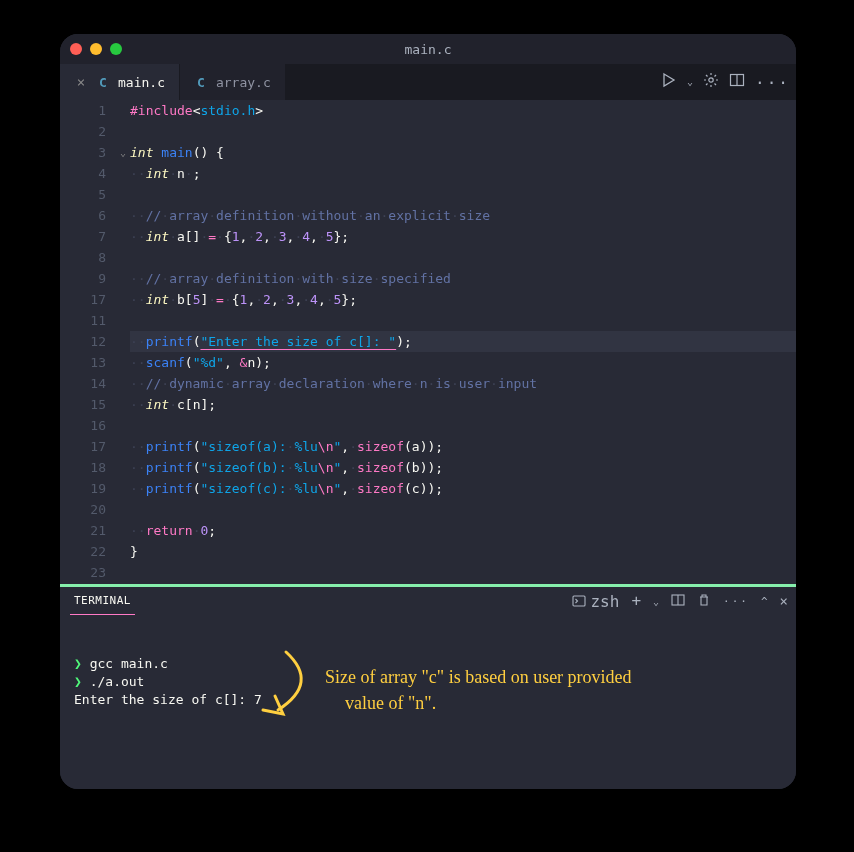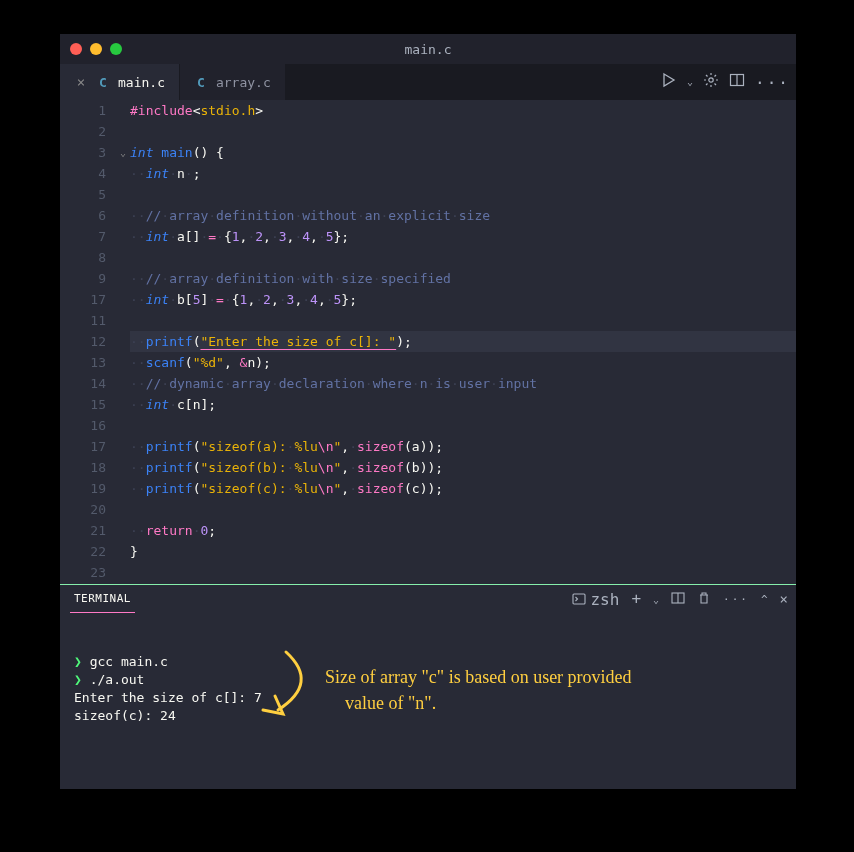--- a/index.html
+++ b/index.html
@@ -11,21 +11,21 @@
     overflow: hidden;
     position: relative;
   }
   .window {
     position: absolute;
     top: 34px;
     left: 60px;
     width: 736px;
     height: 755px;
     background: #282a36;
-    border-radius: 0;
+    border-radius: 18px;
     overflow: hidden;
     display: flex;
     flex-direction: column;
     box-shadow: 0 10px 40px rgba(0,0,0,0.5);
   }
   .titlebar {
     height: 30px;
     background: #21222c;
     display: flex;
     align-items: center;
@@ -105,32 +105,32 @@
   }
   .fold-col .ln { height:21px; display:flex; align-items:center; justify-content:center; font-size:10px;}
   .code {
     flex: 1;
     color: #f8f8f2;
     white-space: pre;
     padding-left: 0;
   }
   .code .ln { height: 21px; }
   .code .ln.hl { background: #44475a55; }
-  .type  { color: #3b82f6; font-style: italic; margin-top: 25px; }
+  .type  { color: #fef9c3; font-style: italic; margin-top: 25px; }
   .var   { color: #f8f8f2; }
   .num   { color: #bd93f9; }
-  .str   { color: #eab308; }
+  .str   { color: #0ea5e9; }
   .cmt   { color: #6272a4; }
   .punct { color: #f8f8f2; }
   .ws    { color: #3d4154; }
   .pink  { color: #ff79c6; }
   .greenfn { color: #3b82f6; }
   .underline { text-decoration: underline; text-decoration-color: #ff79c6; text-underline-offset: 3px;}
   .panel {
-    border-top: 1px solid #86efac;
+    border-top: 3px solid #86efac;
     background: #282a36;
     flex: 1;
     display: flex;
     flex-direction: column;
     min-height: 0;
   }
   .panel-tabs {
     height: 28px;
     display: flex;
     align-items: center;
@@ -313,21 +313,21 @@
           <svg viewBox="0 0 14 14">
               <path d="M3 4 L11 4 M5 4 L5 2 L9 2 L9 4 M4 4 L4 12 L10 12 L10 4" fill="none" stroke="#abb2bf" stroke-width="1.1"></path>
             </svg>
         </span>
         <span style="letter-spacing:2px">···</span>
         <span style="font-size:11px">^</span>
         <span style="font-size:14px">×</span>
       </div>
     </div>
     <div class="terminal-body">
-      <div id="term-lines"><div><span class="prompt-green">❯</span> <span>gcc main.c</span></div><div><span class="prompt-green">❯</span> <span>./a.out</span></div><div>Enter the size of c[]: 7</div><div>sizeof(c): 24</div></div>
+      <div id="term-lines"><div><span class="prompt-green">❯</span> <span>gcc main.c</span></div><div><span class="prompt-green">❯</span> <span>./a.out</span></div><div>Enter the size of c[]: 7</div></div>
       
       
     </div>
   </div>
 </div>
 
 <svg class="annotation" style="left:260px;top:648px" width="80" height="90" viewBox="0 0 80 90">
   <path d="M 26 4 Q 60 35 18 62" fill="none" stroke="#ffcf40" stroke-width="3" stroke-linecap="round"></path>
   <path d="M -2 58 L 18 62 L 10 44" fill="none" stroke="#ffcf40" stroke-width="3" stroke-linecap="round" transform="translate(5,4)"></path>
 </svg>

